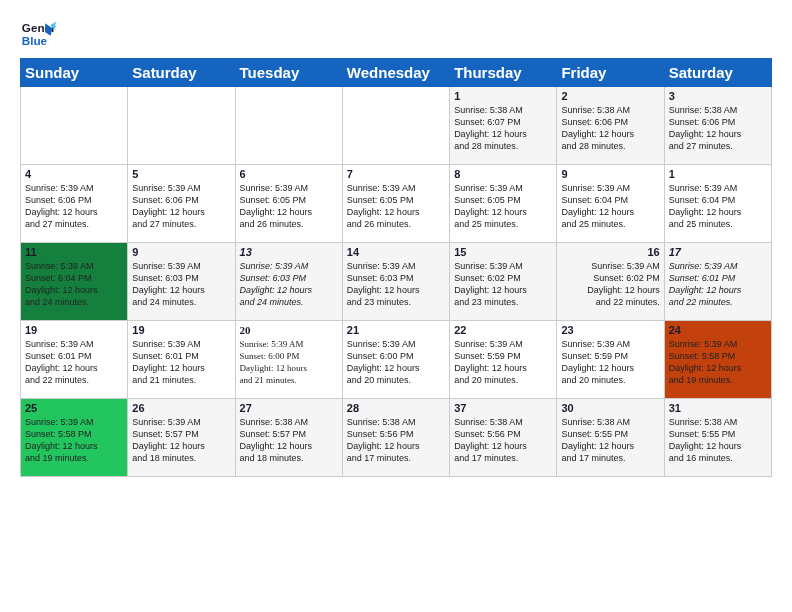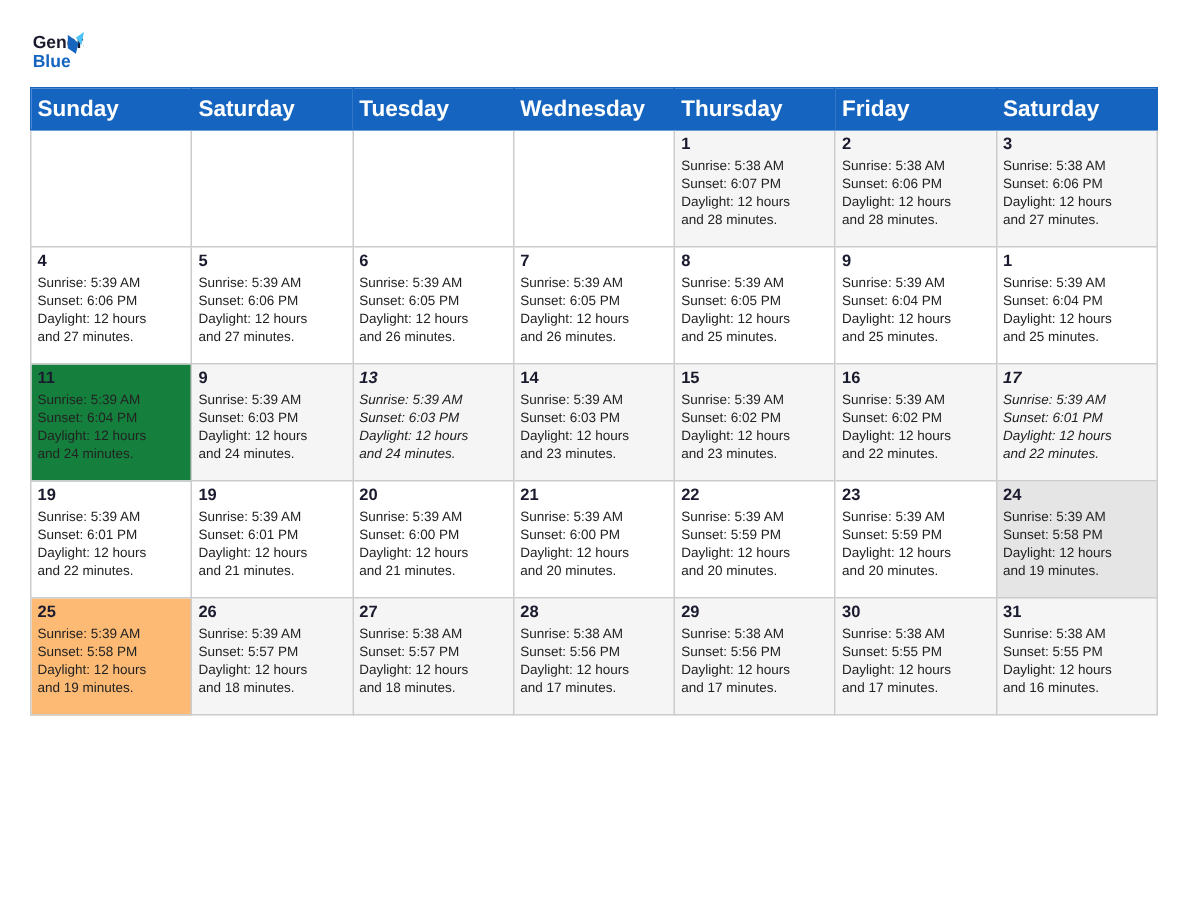--- a/index.html
+++ b/index.html
@@ -226,21 +226,21 @@
 Daylight: 12 hours
 and 23 minutes.</div>
           </td>
           <td style="background: rgb(245, 245, 245);">
             <span class="day-num">15</span>
             <div class="day-info" style="white-space: pre-line;">Sunrise: 5:39 AM
 Sunset: 6:02 PM
 Daylight: 12 hours
 and 23 minutes.</div>
           </td>
-          <td style="background: rgb(245, 245, 245);">
+          <td style="background: rgb(245, 245, 245); text-align: right;">
             <span class="day-num">16</span>
             <div class="day-info" style="white-space: pre-line;">Sunrise: 5:39 AM
 Sunset: 6:02 PM
 Daylight: 12 hours
 and 22 minutes.</div>
           </td>
           <td style="background: rgb(245, 245, 245); font-style: italic;">
             <span class="day-num">17</span>
             <div class="day-info" style="white-space: pre-line;">Sunrise: 5:39 AM
 Sunset: 6:01 PM
@@ -256,21 +256,21 @@
 Daylight: 12 hours
 and 22 minutes.</div>
           </td>
           <td style="background: rgb(255, 255, 255);">
             <span class="day-num">19</span>
             <div class="day-info" style="white-space: pre-line;">Sunrise: 5:39 AM
 Sunset: 6:01 PM
 Daylight: 12 hours
 and 21 minutes.</div>
           </td>
-          <td style="background: rgb(255, 255, 255);">
+          <td style="background: rgb(255, 255, 255); font-family: Liberation Serif, serif;">
             <span class="day-num">20</span>
             <div class="day-info" style="white-space: pre-line;">Sunrise: 5:39 AM
 Sunset: 6:00 PM
 Daylight: 12 hours
 and 21 minutes.</div>
           </td>
           <td style="background: rgb(255, 255, 255);">
             <span class="day-num">21</span>
             <div class="day-info" style="white-space: pre-line;">Sunrise: 5:39 AM
 Sunset: 6:00 PM
@@ -284,30 +284,30 @@
 Daylight: 12 hours
 and 20 minutes.</div>
           </td>
           <td style="background: rgb(255, 255, 255); margin-top: 43px;">
             <span class="day-num">23</span>
             <div class="day-info" style="white-space: pre-line;">Sunrise: 5:39 AM
 Sunset: 5:59 PM
 Daylight: 12 hours
 and 20 minutes.</div>
           </td>
-          <td style="background: #e5e5e5;">
+          <td style="background: #c2410c;">
             <span class="day-num">24</span>
             <div class="day-info" style="white-space: pre-line;">Sunrise: 5:39 AM
 Sunset: 5:58 PM
 Daylight: 12 hours
 and 19 minutes.</div>
           </td>
         </tr>
         <tr>
-          <td style="background: #fdba74;">
+          <td style="background: #22c55e;">
             <span class="day-num">25</span>
             <div class="day-info" style="white-space: pre-line;">Sunrise: 5:39 AM
 Sunset: 5:58 PM
 Daylight: 12 hours
 and 19 minutes.</div>
           </td>
           <td style="background: rgb(245, 245, 245); margin-top: 12px;">
             <span class="day-num">26</span>
             <div class="day-info" style="white-space: pre-line;">Sunrise: 5:39 AM
 Sunset: 5:57 PM
@@ -322,21 +322,21 @@
 and 18 minutes.</div>
           </td>
           <td style="background: rgb(245, 245, 245);">
             <span class="day-num">28</span>
             <div class="day-info" style="white-space: pre-line;">Sunrise: 5:38 AM
 Sunset: 5:56 PM
 Daylight: 12 hours
 and 17 minutes.</div>
           </td>
           <td style="background: rgb(245, 245, 245);">
-            <span class="day-num">29</span>
+            <span class="day-num">37</span>
             <div class="day-info" style="white-space: pre-line;">Sunrise: 5:38 AM
 Sunset: 5:56 PM
 Daylight: 12 hours
 and 17 minutes.</div>
           </td>
           <td style="background: rgb(245, 245, 245);">
             <span class="day-num">30</span>
             <div class="day-info" style="white-space: pre-line;">Sunrise: 5:38 AM
 Sunset: 5:55 PM
 Daylight: 12 hours

